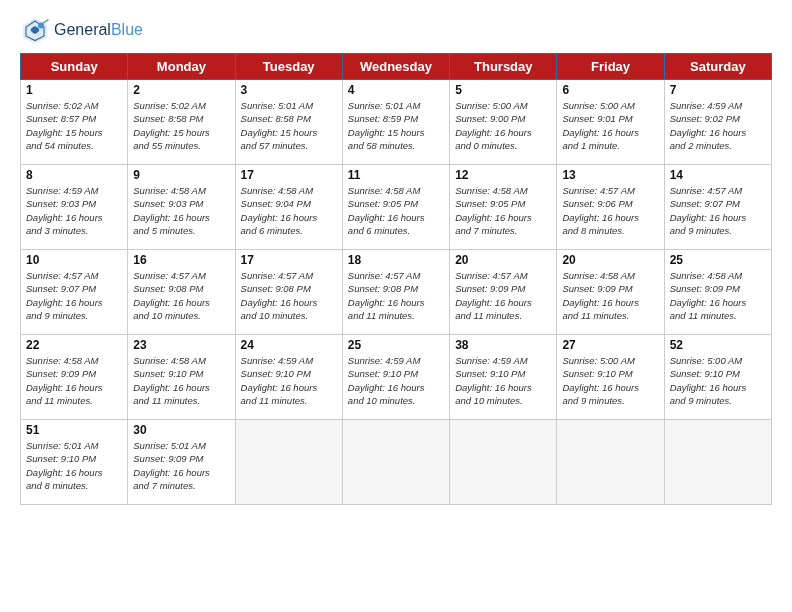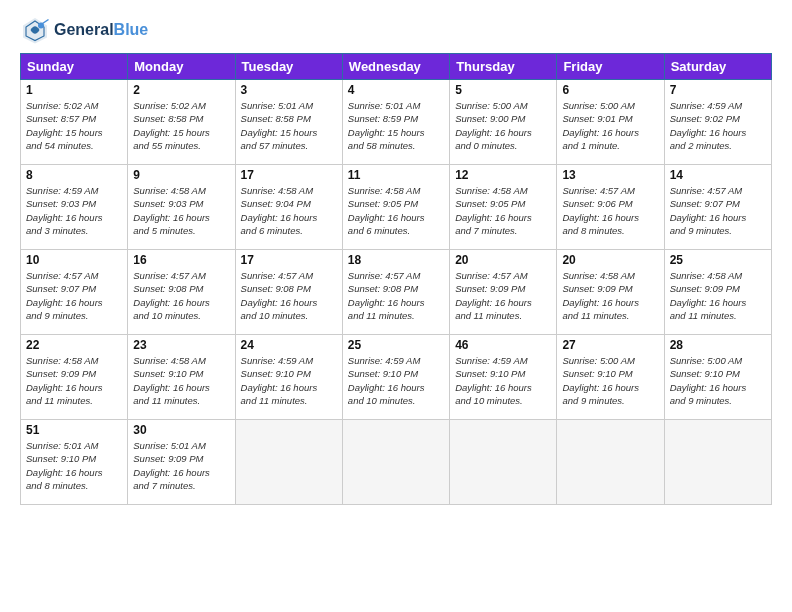--- a/index.html
+++ b/index.html
@@ -41,23 +41,23 @@
     .calendar-subtitle {
       font-size: 14px;
       color: #333;
     }
     .calendar {
       width: 100%;
       border-collapse: collapse;
       table-layout: fixed;
     }
     .calendar th {
-      background-color: #6d28d9;
+      background-color: #b91c1c;
       color: white;
-      text-align: left;
+      text-align: center;
       padding: 5px 6px;
       font-size: 13px;
       font-weight: bold;
       border: 1px solid #2e6da4;
     }
     .calendar td {
       vertical-align: top;
       border: 1px solid #ccc;
       padding: 3px 5px;
       font-size: 9.5px;
@@ -88,21 +88,21 @@
   <div class="header">
     <div class="logo">
       <svg class="logo-icon" viewBox="0 0 40 40">
         <polygon points="20,4 36,14 36,30 20,38 4,30 4,14" fill="#2e6da4" opacity="0.15"></polygon>
         <polygon points="20,8 32,16 32,28 20,34 8,28 8,16" fill="none" stroke="#2e6da4" stroke-width="1.5"></polygon>
         <path d="M14,20 Q20,10 26,20 Q20,30 14,20" fill="#2e6da4"></path>
         <circle cx="28" cy="14" r="4" fill="#4a90d9"></circle>
         <path d="M26,14 L38,6" stroke="#4a90d9" stroke-width="2"></path>
       </svg>
       <div>
-        <div style="font-size:16px;font-weight:bold;color:#1a3a5c;line-height:1.2;text-align:right;">General<span style="color:#4a90d9;">Blue</span></div>
+        <div style="font-size:16px;font-weight:normal;color:#1a3a5c;line-height:1.2;text-align:right;">General<span style="color:#4a90d9;">Blue</span></div>
       </div>
     </div>
     <div class="title-block">
       <div class="calendar-title"></div>
       <div class="calendar-subtitle"></div>
     </div>
   </div>
 
   <table class="calendar">
     <thead>
@@ -293,35 +293,35 @@
 and 11 minutes.</div>
           </td>
           <td>
             <span class="day-num">25</span>
             <div class="day-info" style="white-space: pre-line;">Sunrise: 4:59 AM
 Sunset: 9:10 PM
 Daylight: 16 hours
 and 10 minutes.</div>
           </td>
           <td>
-            <span class="day-num">46</span>
+            <span class="day-num">38</span>
             <div class="day-info" style="white-space: pre-line;">Sunrise: 4:59 AM
 Sunset: 9:10 PM
 Daylight: 16 hours
 and 10 minutes.</div>
           </td>
           <td>
             <span class="day-num">27</span>
             <div class="day-info" style="white-space: pre-line;">Sunrise: 5:00 AM
 Sunset: 9:10 PM
 Daylight: 16 hours
 and 9 minutes.</div>
           </td>
           <td>
-            <span class="day-num">28</span>
+            <span class="day-num">52</span>
             <div class="day-info" style="white-space: pre-line;">Sunrise: 5:00 AM
 Sunset: 9:10 PM
 Daylight: 16 hours
 and 9 minutes.</div>
           </td>
         </tr>
         <tr>
           <td>
             <span class="day-num">51</span>
             <div class="day-info" style="white-space: pre-line;">Sunrise: 5:01 AM

